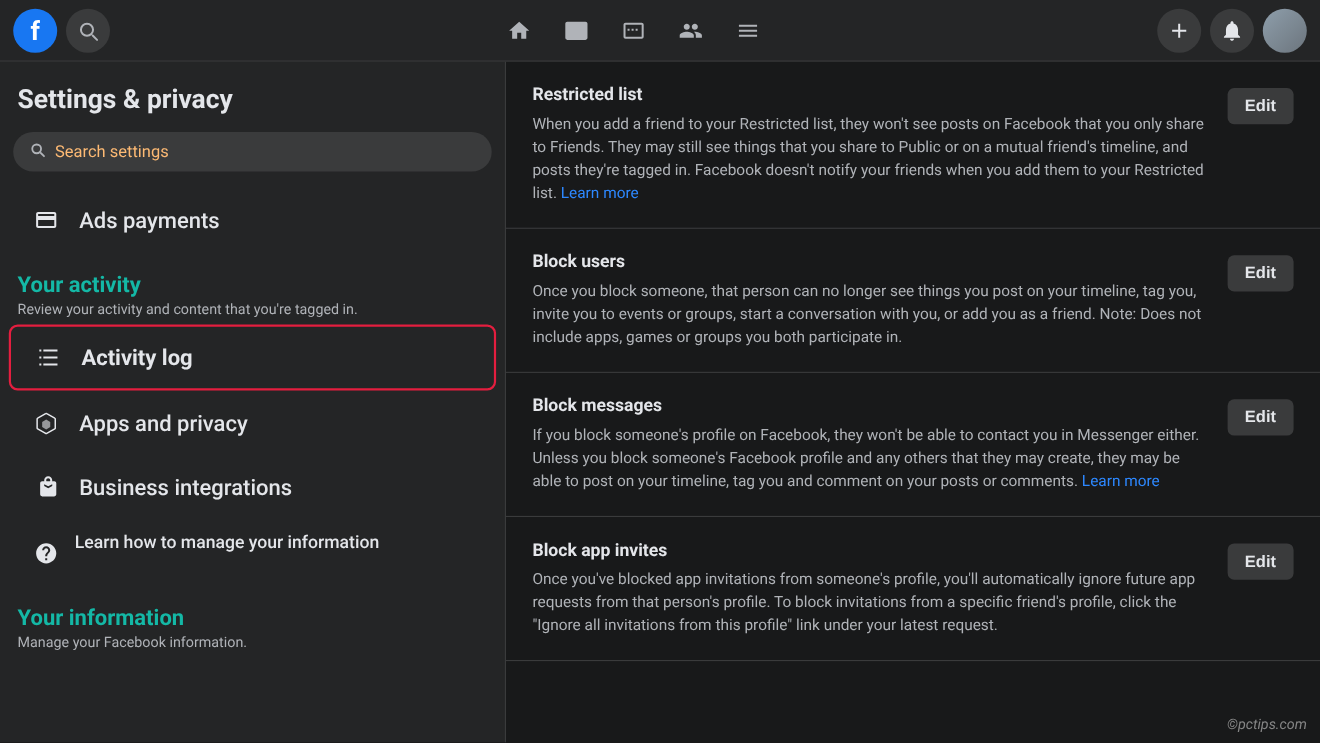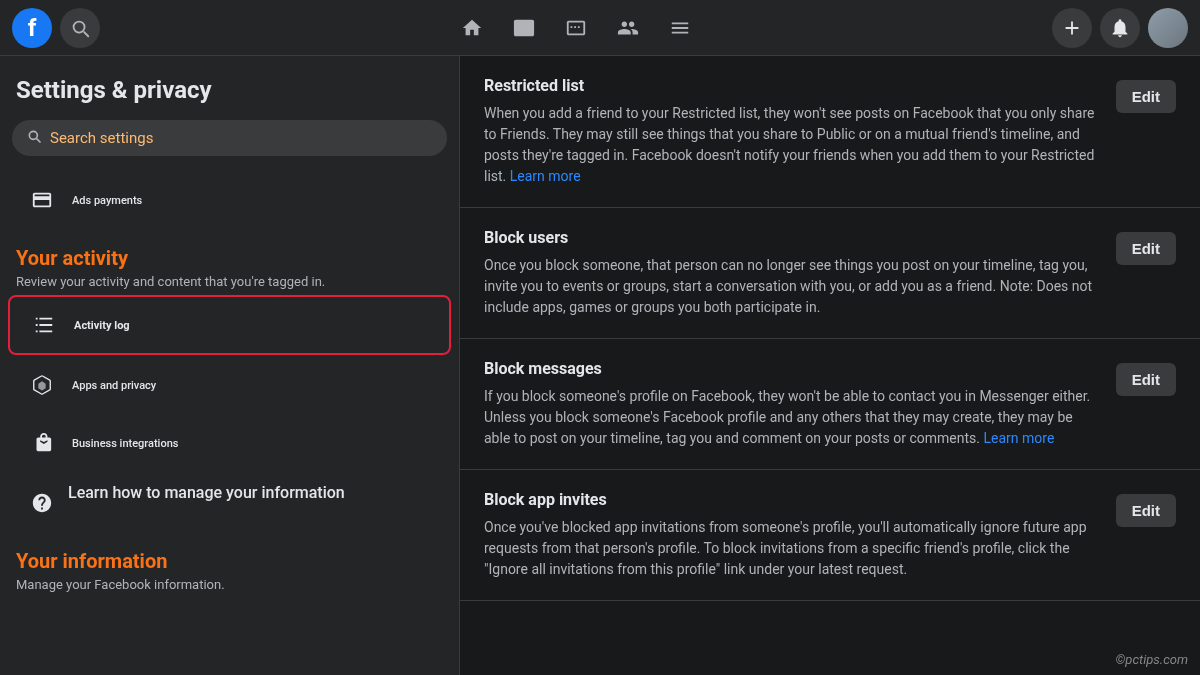--- a/index.html
+++ b/index.html
@@ -149,32 +149,32 @@
       width: 36px;
       height: 36px;
       display: flex;
       align-items: center;
       justify-content: center;
       font-size: 20px;
       color: #e4e6ea;
       flex-shrink: 0;
     }
     .sidebar-item-label {
-      font-size: 11px;
+      font-size: 20px;
       font-weight: 500;
       color: #e4e6ea;
     }
 
     .section-header {
       padding: 16px 16px 4px;
     }
     .section-title {
       font-size: 20px;
       font-weight: 700;
-      color: #f97316;
+      color: #14b8a6;
     }
     .section-subtitle {
       font-size: 13px;
       color: #b0b3b8;
       margin-top: 4px;
     }
 
     .activity-log-item {
       display: flex;
       align-items: center;

